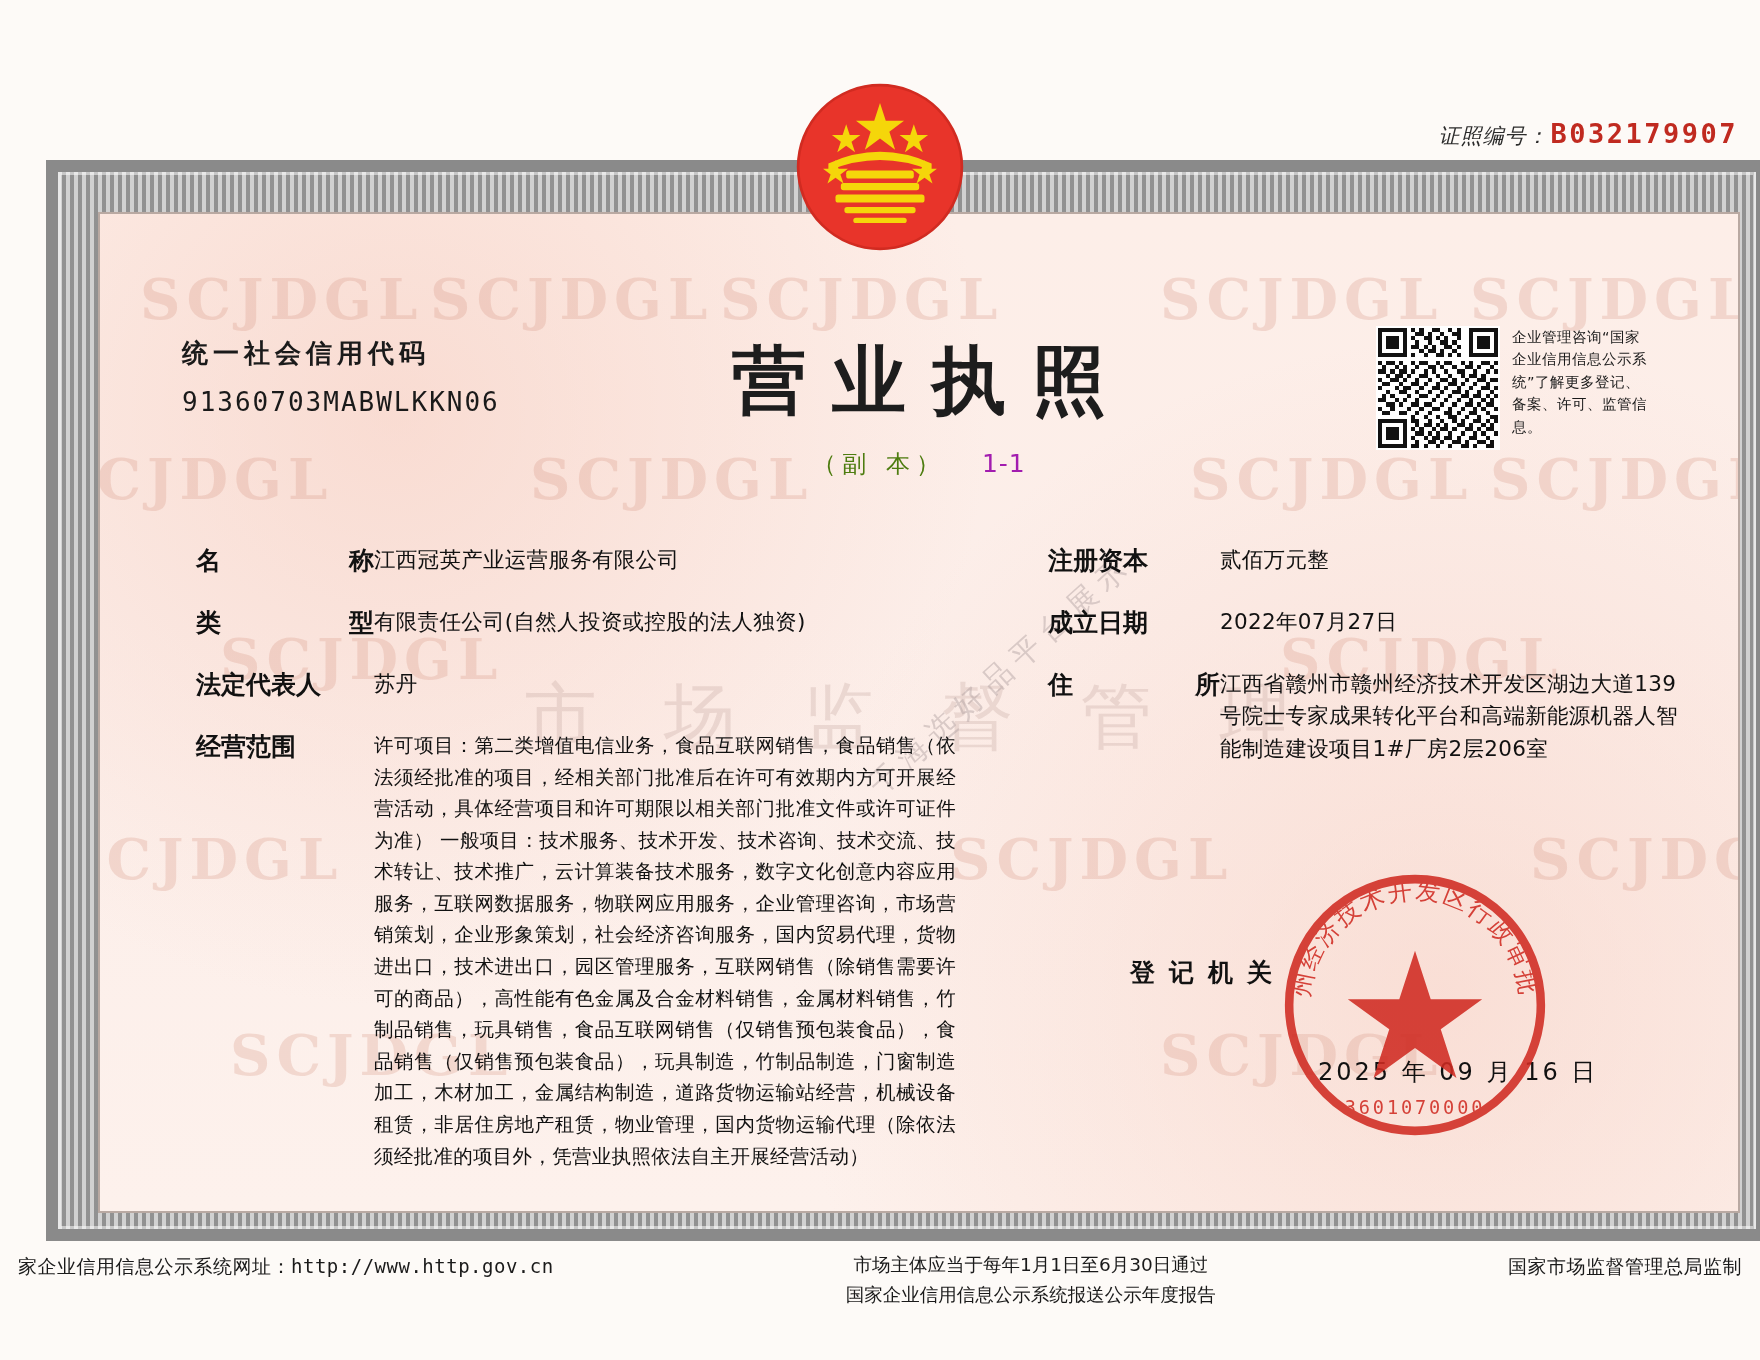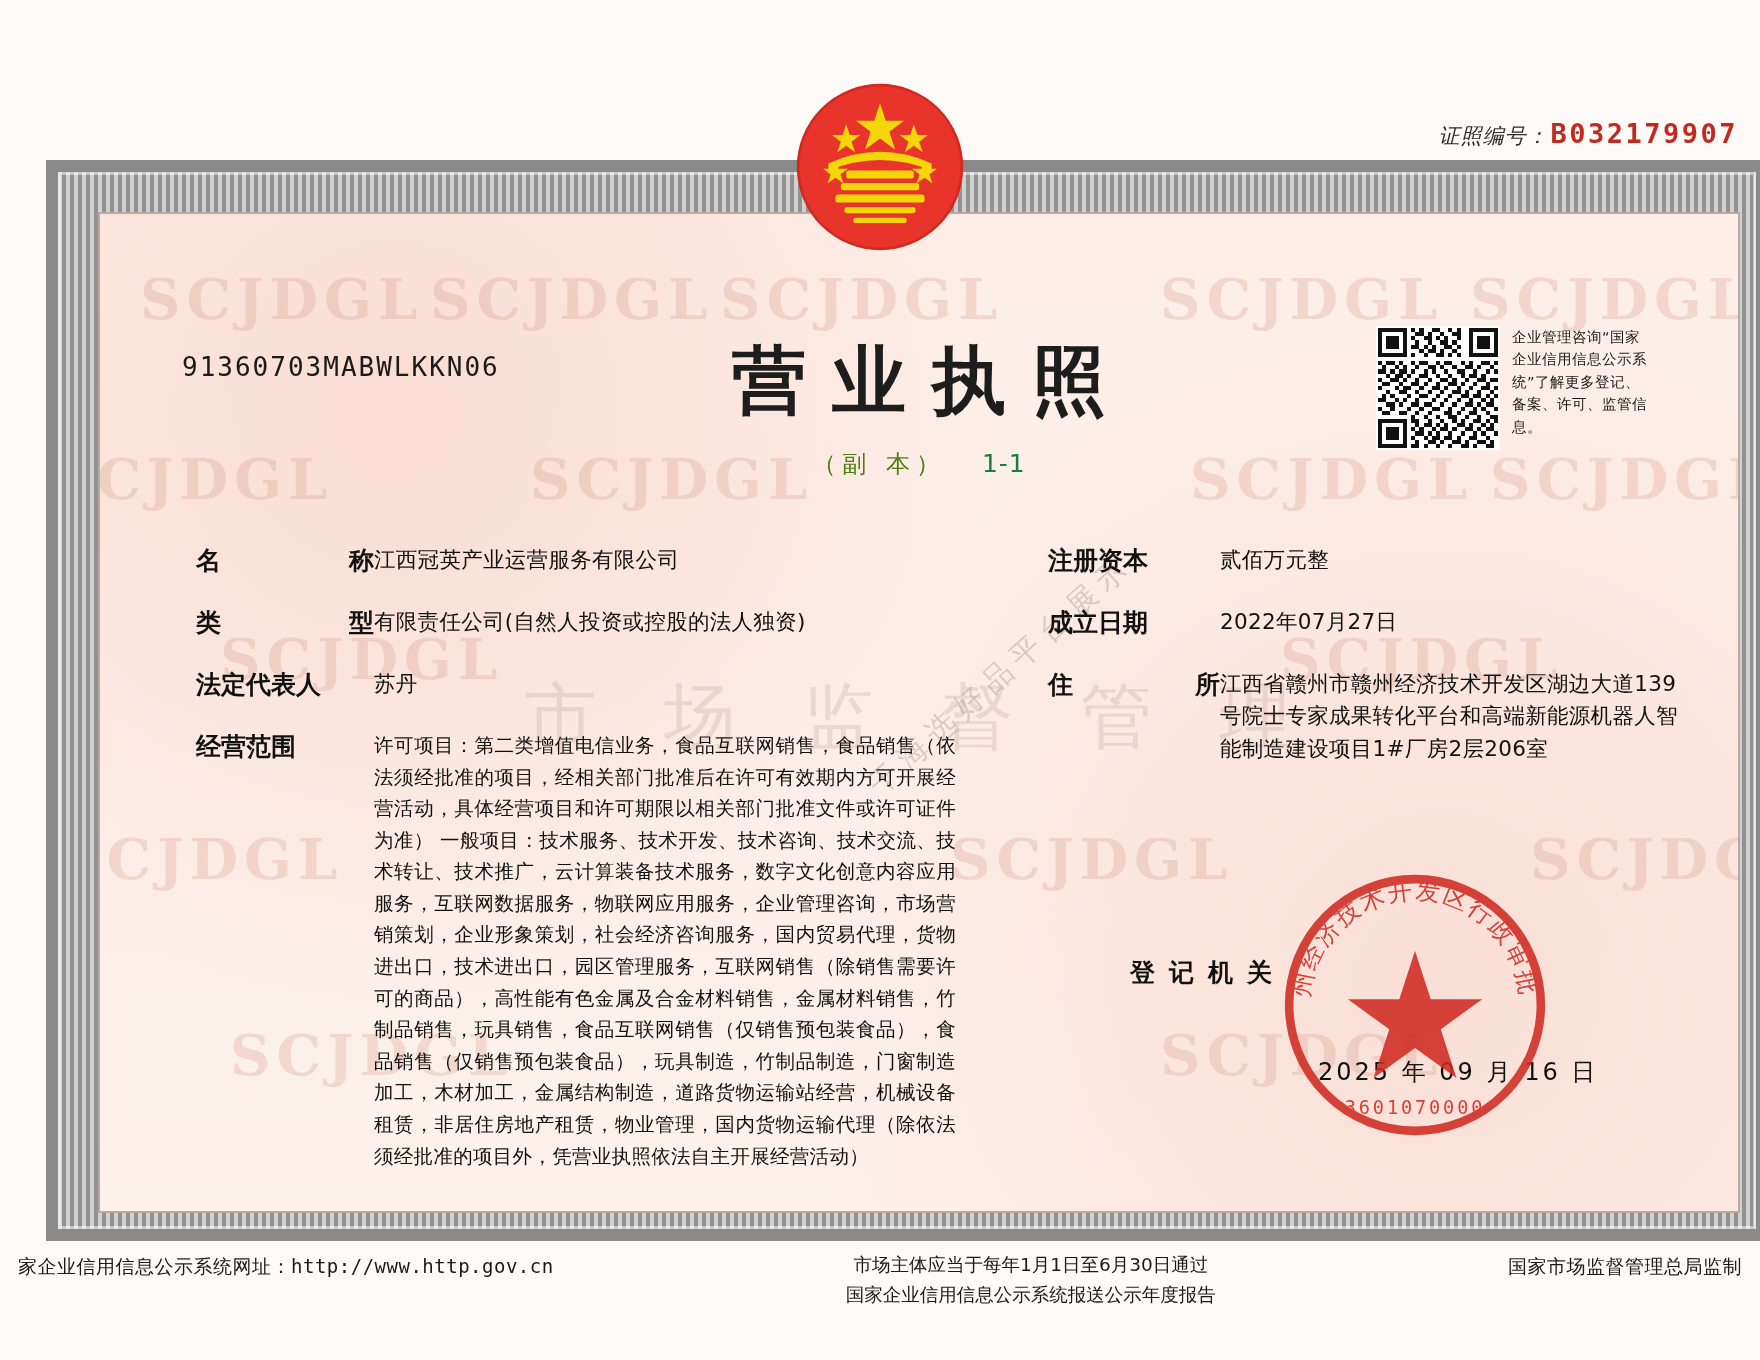--- a/index.html
+++ b/index.html
@@ -173,21 +173,21 @@
   }
   #subtitle {
     font-family: "DejaVu Serif", serif;
     font-size: 24px;
     letter-spacing: 6px;
     color: #4d7c0f;
   }
   #copy-no {
     font-family: "DejaVu Sans", sans-serif;
     font-size: 25px;
-    color: #15803d;
+    color: #a21caf;
     letter-spacing: 1px;
   }
 
   
   #credit-block {
     position: absolute;
     left: 82px;
     top: 122px;
   }
   #credit-label {
@@ -382,20 +382,21 @@
 
         <div id="title-block">
           <div id="main-title">营业执照</div>
           <div id="subtitle-row">
             <span id="subtitle">（副 本）</span>
             <span id="copy-no">1-1</span>
           </div>
         </div>
 
         <div id="credit-block">
+          <div id="credit-label">统一社会信用代码</div>
           <div id="credit-value">91360703MABWLKKN06</div>
         </div>
 
         <div id="qr-wrap">
           <svg id="qr-code" viewBox="0 0 29 29" shape-rendering="crispEdges">
             <rect width="29" height="29" fill="#fff"></rect>
             <g fill="#111">
               <rect x="0" y="0" width="7" height="1"></rect>
                 <rect x="0" y="6" width="7" height="1"></rect>
               <rect x="0" y="0" width="1" height="7"></rect>

